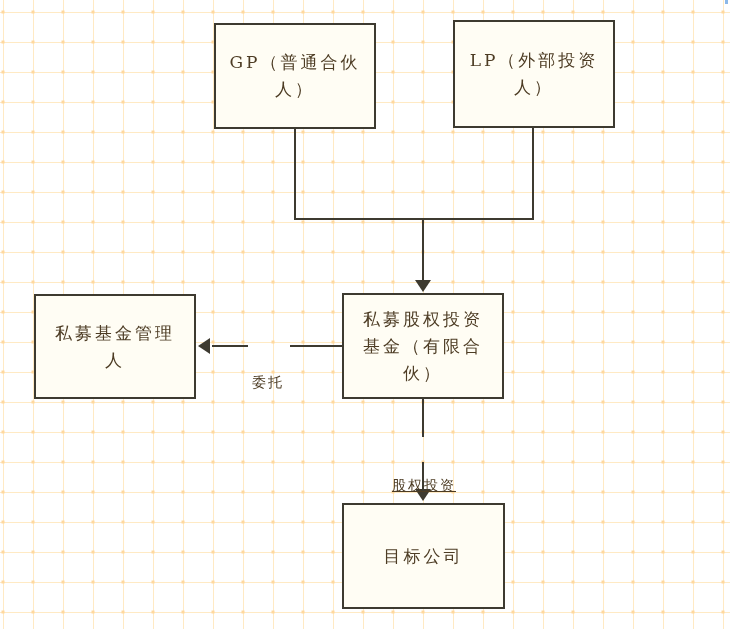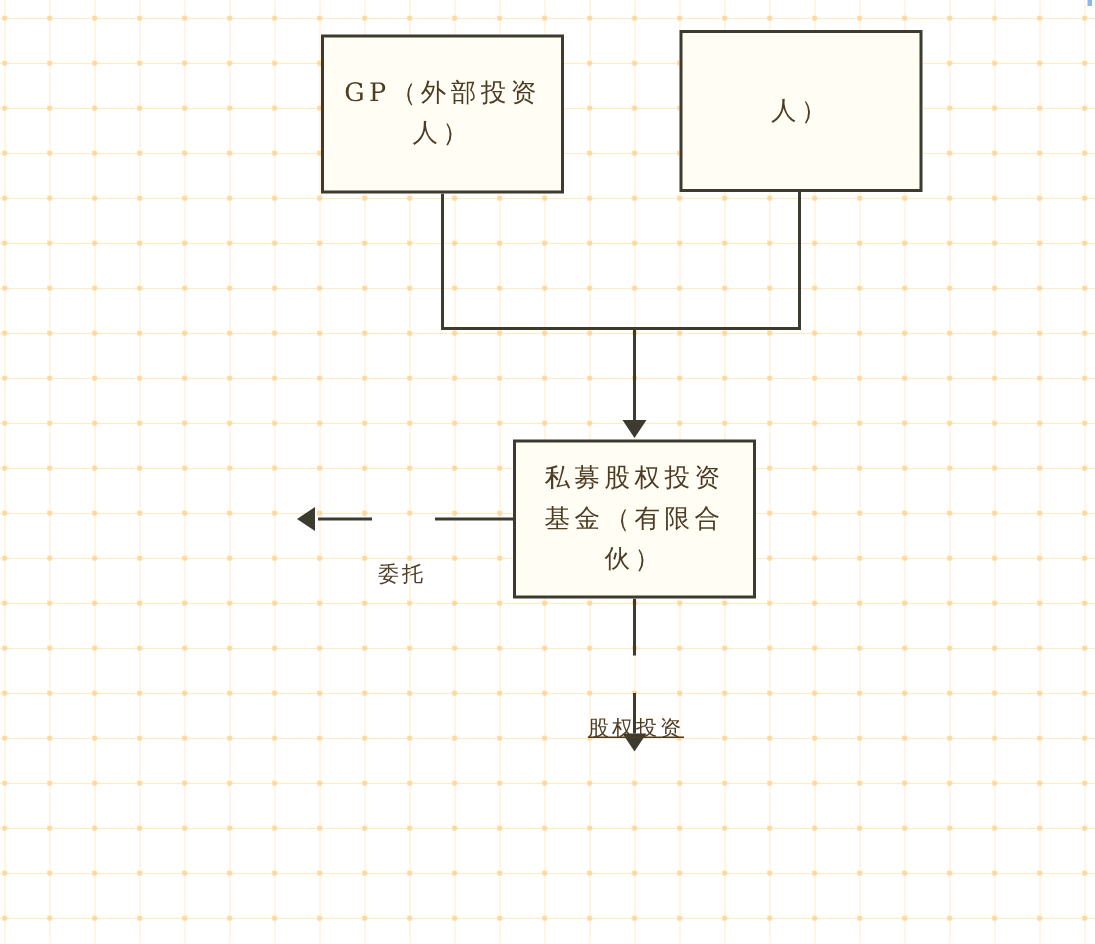--- a/index.html
+++ b/index.html
@@ -108,31 +108,39 @@
   <div class="edge-seg" id="seg-entrust-left"></div>
   <div class="arrow-left" id="arrow-into-manager"></div>
   <span class="edge-label" id="label-entrust">委托</span>
 
   <div class="edge-seg" id="seg-invest-top"></div>
   <div class="edge-seg" id="seg-invest-bottom"></div>
   <div class="arrow-down" id="arrow-into-target"></div>
   <span class="edge-label" id="label-invest">股权投资</span>
 
   <div class="node" id="node-gp">
-    <span class="line">GP（外部投资</span>
+    <span class="line">GP（普通合伙</span>
     <span class="line">人）</span>
   </div>
 
   <div class="node" id="node-lp">
+    <span class="line">LP（外部投资</span>
     <span class="line">人）</span>
   </div>
 
+  <div class="node" id="node-manager">
+    <span class="line">私募基金管理</span>
+    <span class="line">人</span>
+  </div>
 
   <div class="node" id="node-fund">
     <span class="line">私募股权投资</span>
     <span class="line">基金（有限合</span>
     <span class="line">伙）</span>
   </div>
 
+  <div class="node" id="node-target">
+    <span class="line">目标公司</span>
+  </div>
 
   <div id="artifact-dot"></div>
 
 </div>
 
 </body></html>

